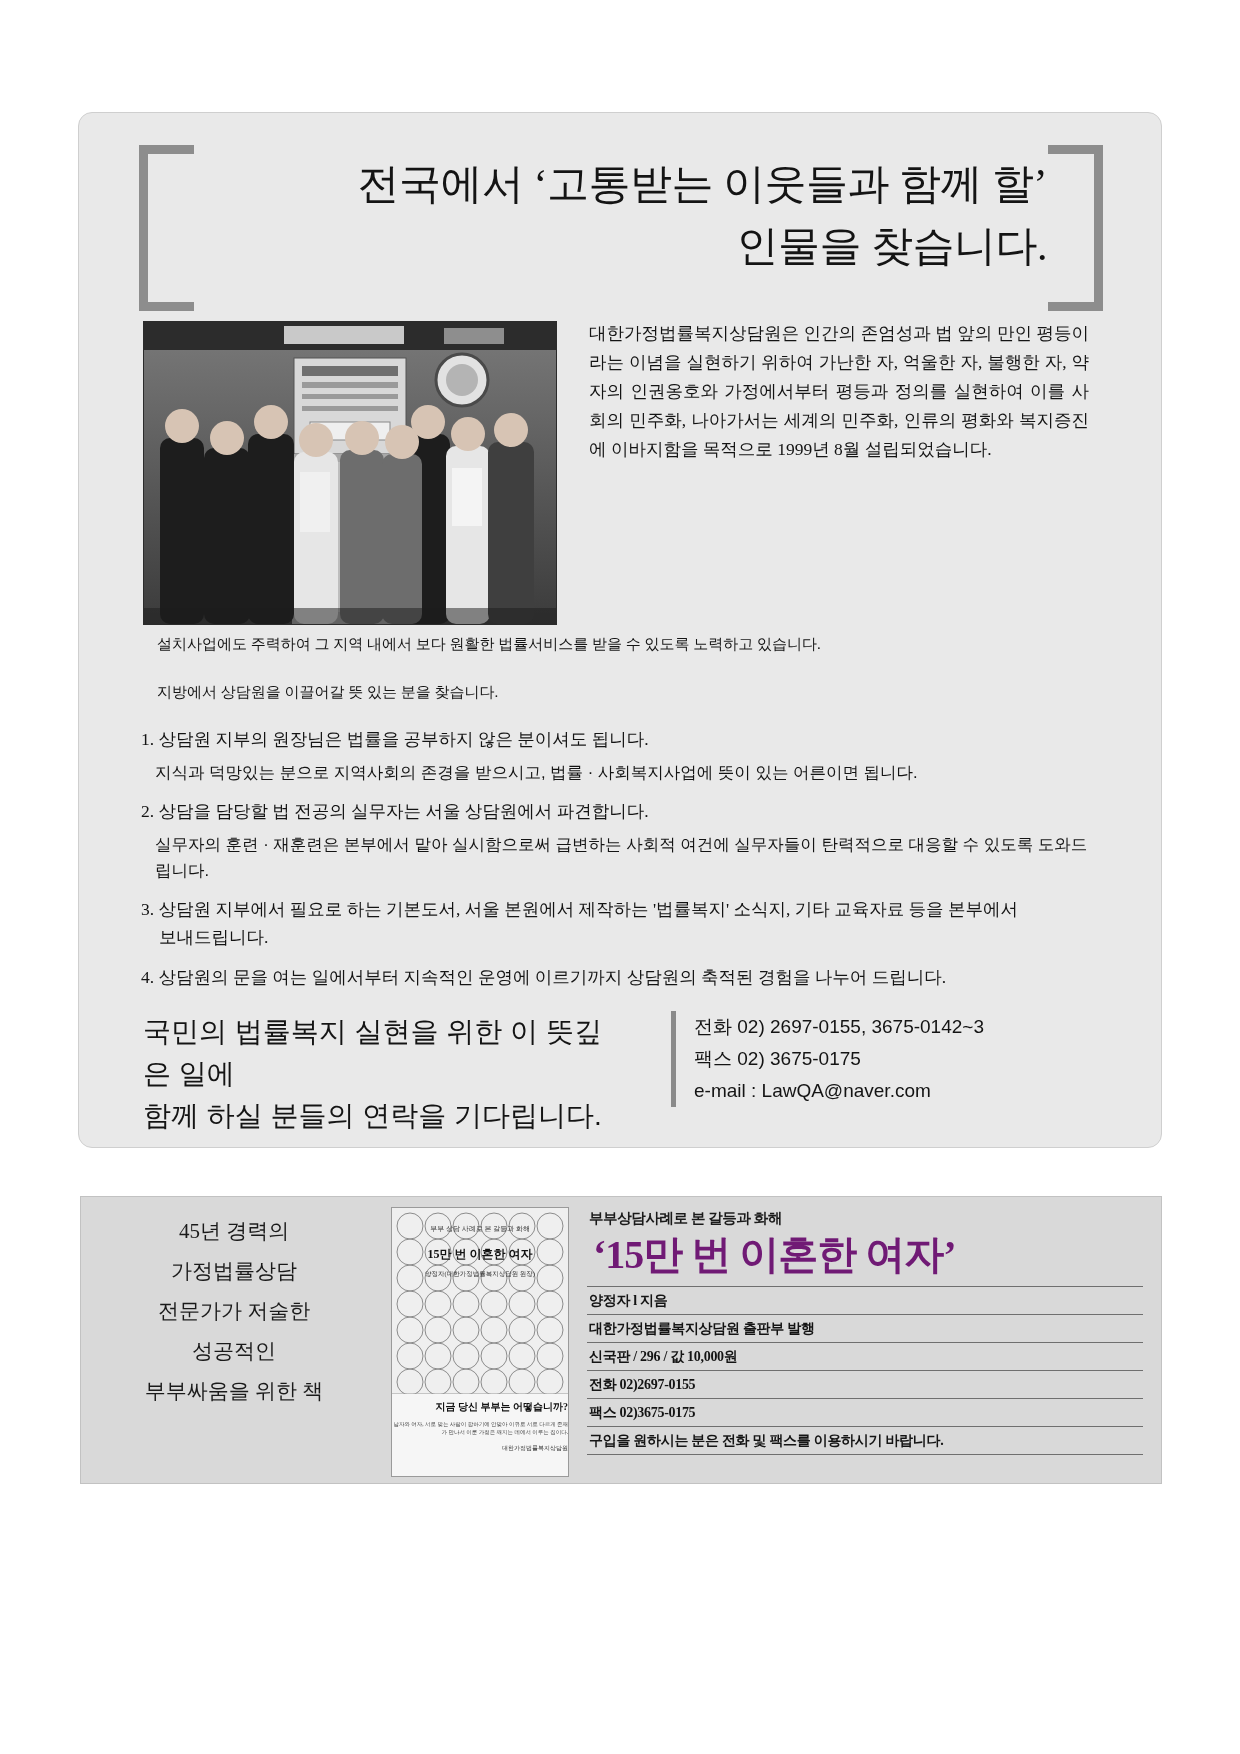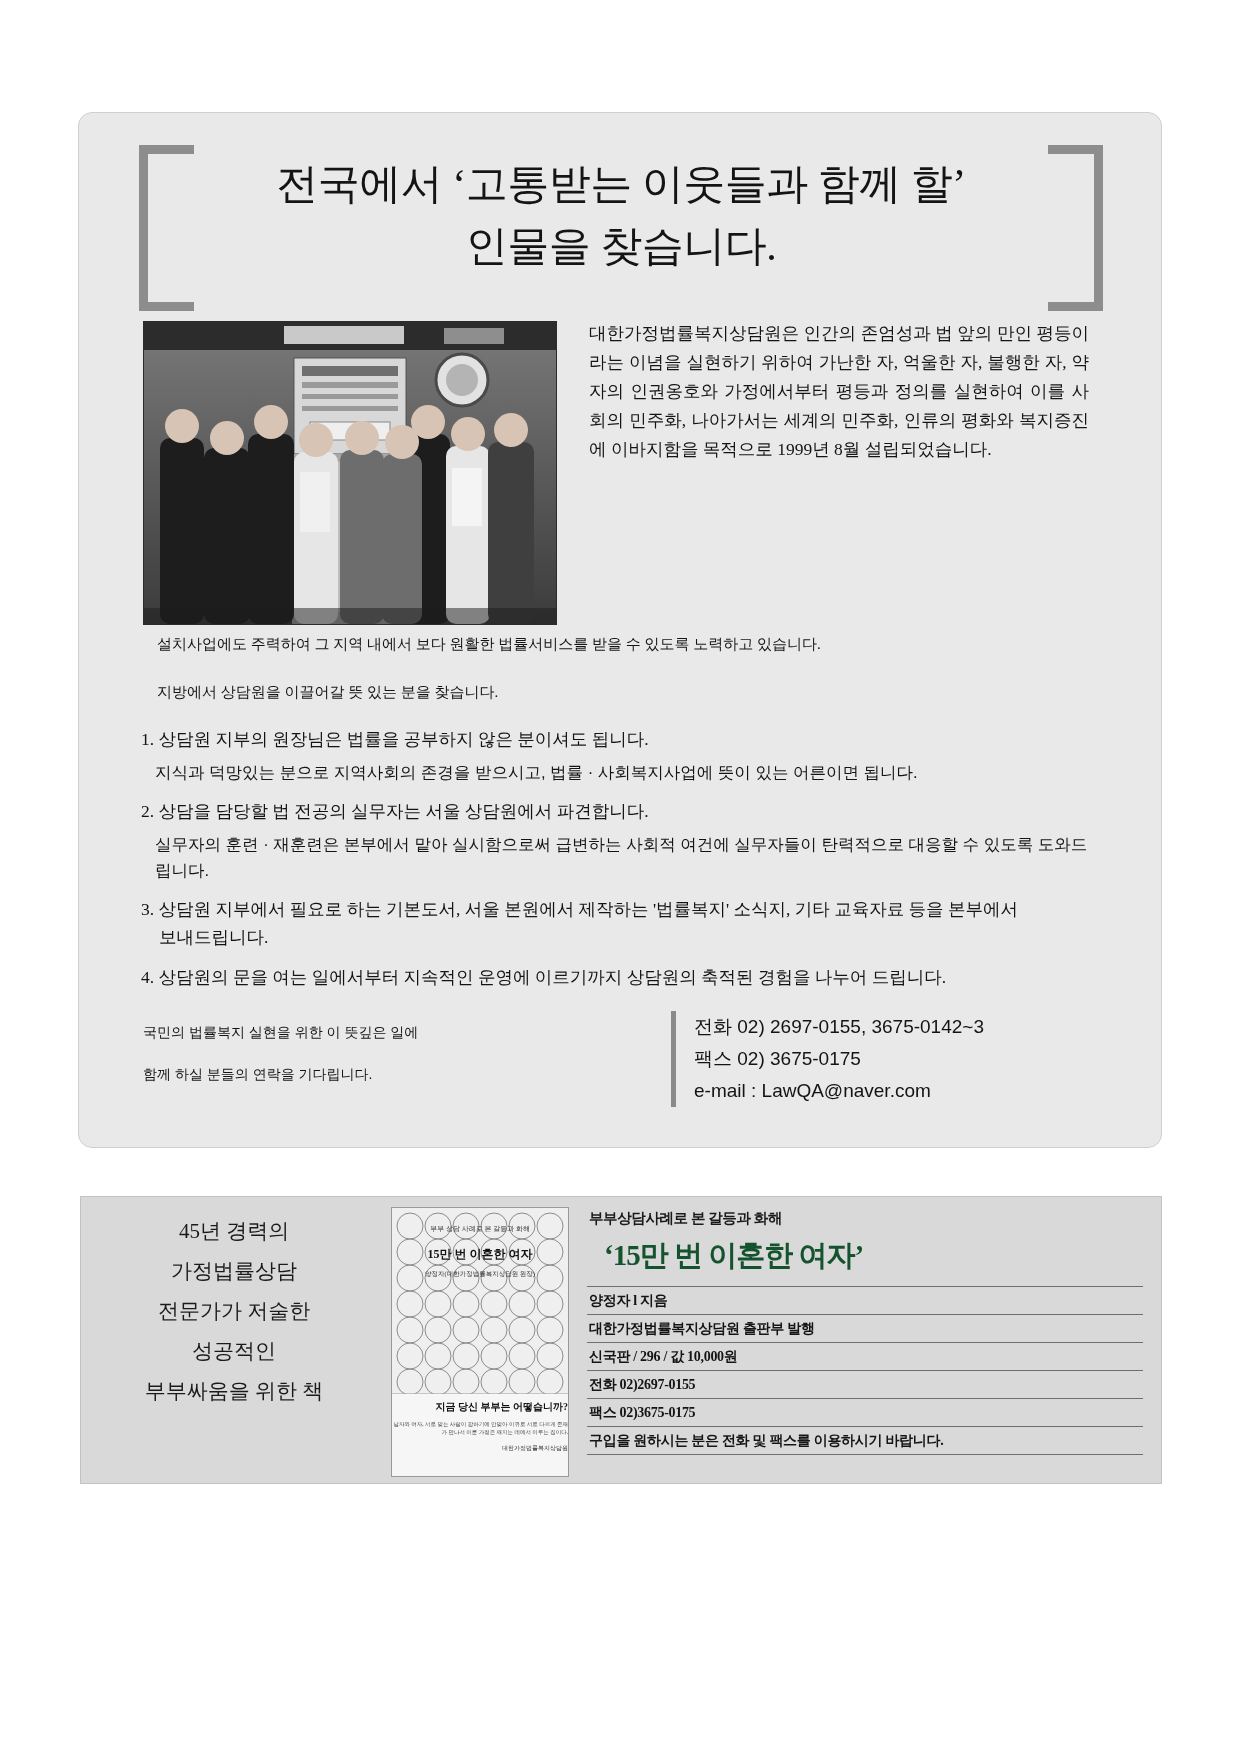--- a/index.html
+++ b/index.html
@@ -51,21 +51,21 @@
   }
   .bracket.right {
     right: 0;
     border-right: 9px solid #8d8d8d;
   }
   .headline {
     position: absolute;
     left: 56px;
     right: 56px;
     top: 8px;
-    text-align: center;
+    text-align: right;
     font-size: 42px;
     line-height: 62px;
     letter-spacing: -0.5px;
     color: #141414;
     font-family: "Liberation Serif", serif;
   }
   .headline .l2 { display: block; }
 
   
   .photo {
@@ -129,21 +129,21 @@
     display: block;
     margin-left: 18px;
   }
 
   
   .cta {
     position: absolute;
     left: 64px;
     top: 898px;
     width: 470px;
-    font-size: 14px;
+    font-size: 28px;
     line-height: 42px;
     color: #141414;
     font-family: "Liberation Sans", sans-serif;
   }
   .contact {
     position: absolute;
     left: 592px;
     top: 898px;
     width: 420px;
     padding-left: 18px;
@@ -193,25 +193,25 @@
     height: 268px;
   }
   .ad-kicker {
     font-size: 14.5px;
     font-weight: bold;
     letter-spacing: -0.4px;
     color: #1a1a1a;
     margin: 2px 0 2px 2px;
   }
   .ad-title {
-    font-size: 29px;
+    font-size: 40px;
     font-weight: bold;
     letter-spacing: -1px;
-    color: #14532d;
-    margin: 0 0 6px 17px;
+    color: #701a75;
+    margin: 0 0 6px 6px;
     line-height: 50px;
   }
   .ad-rows { margin-top: 4px; }
   .ad-row {
     border-bottom: 1px solid #6f6f6f;
     font-size: 14px;
     font-weight: bold;
     padding: 5px 2px 4px 2px;
     color: #141414;
     letter-spacing: -0.3px;

